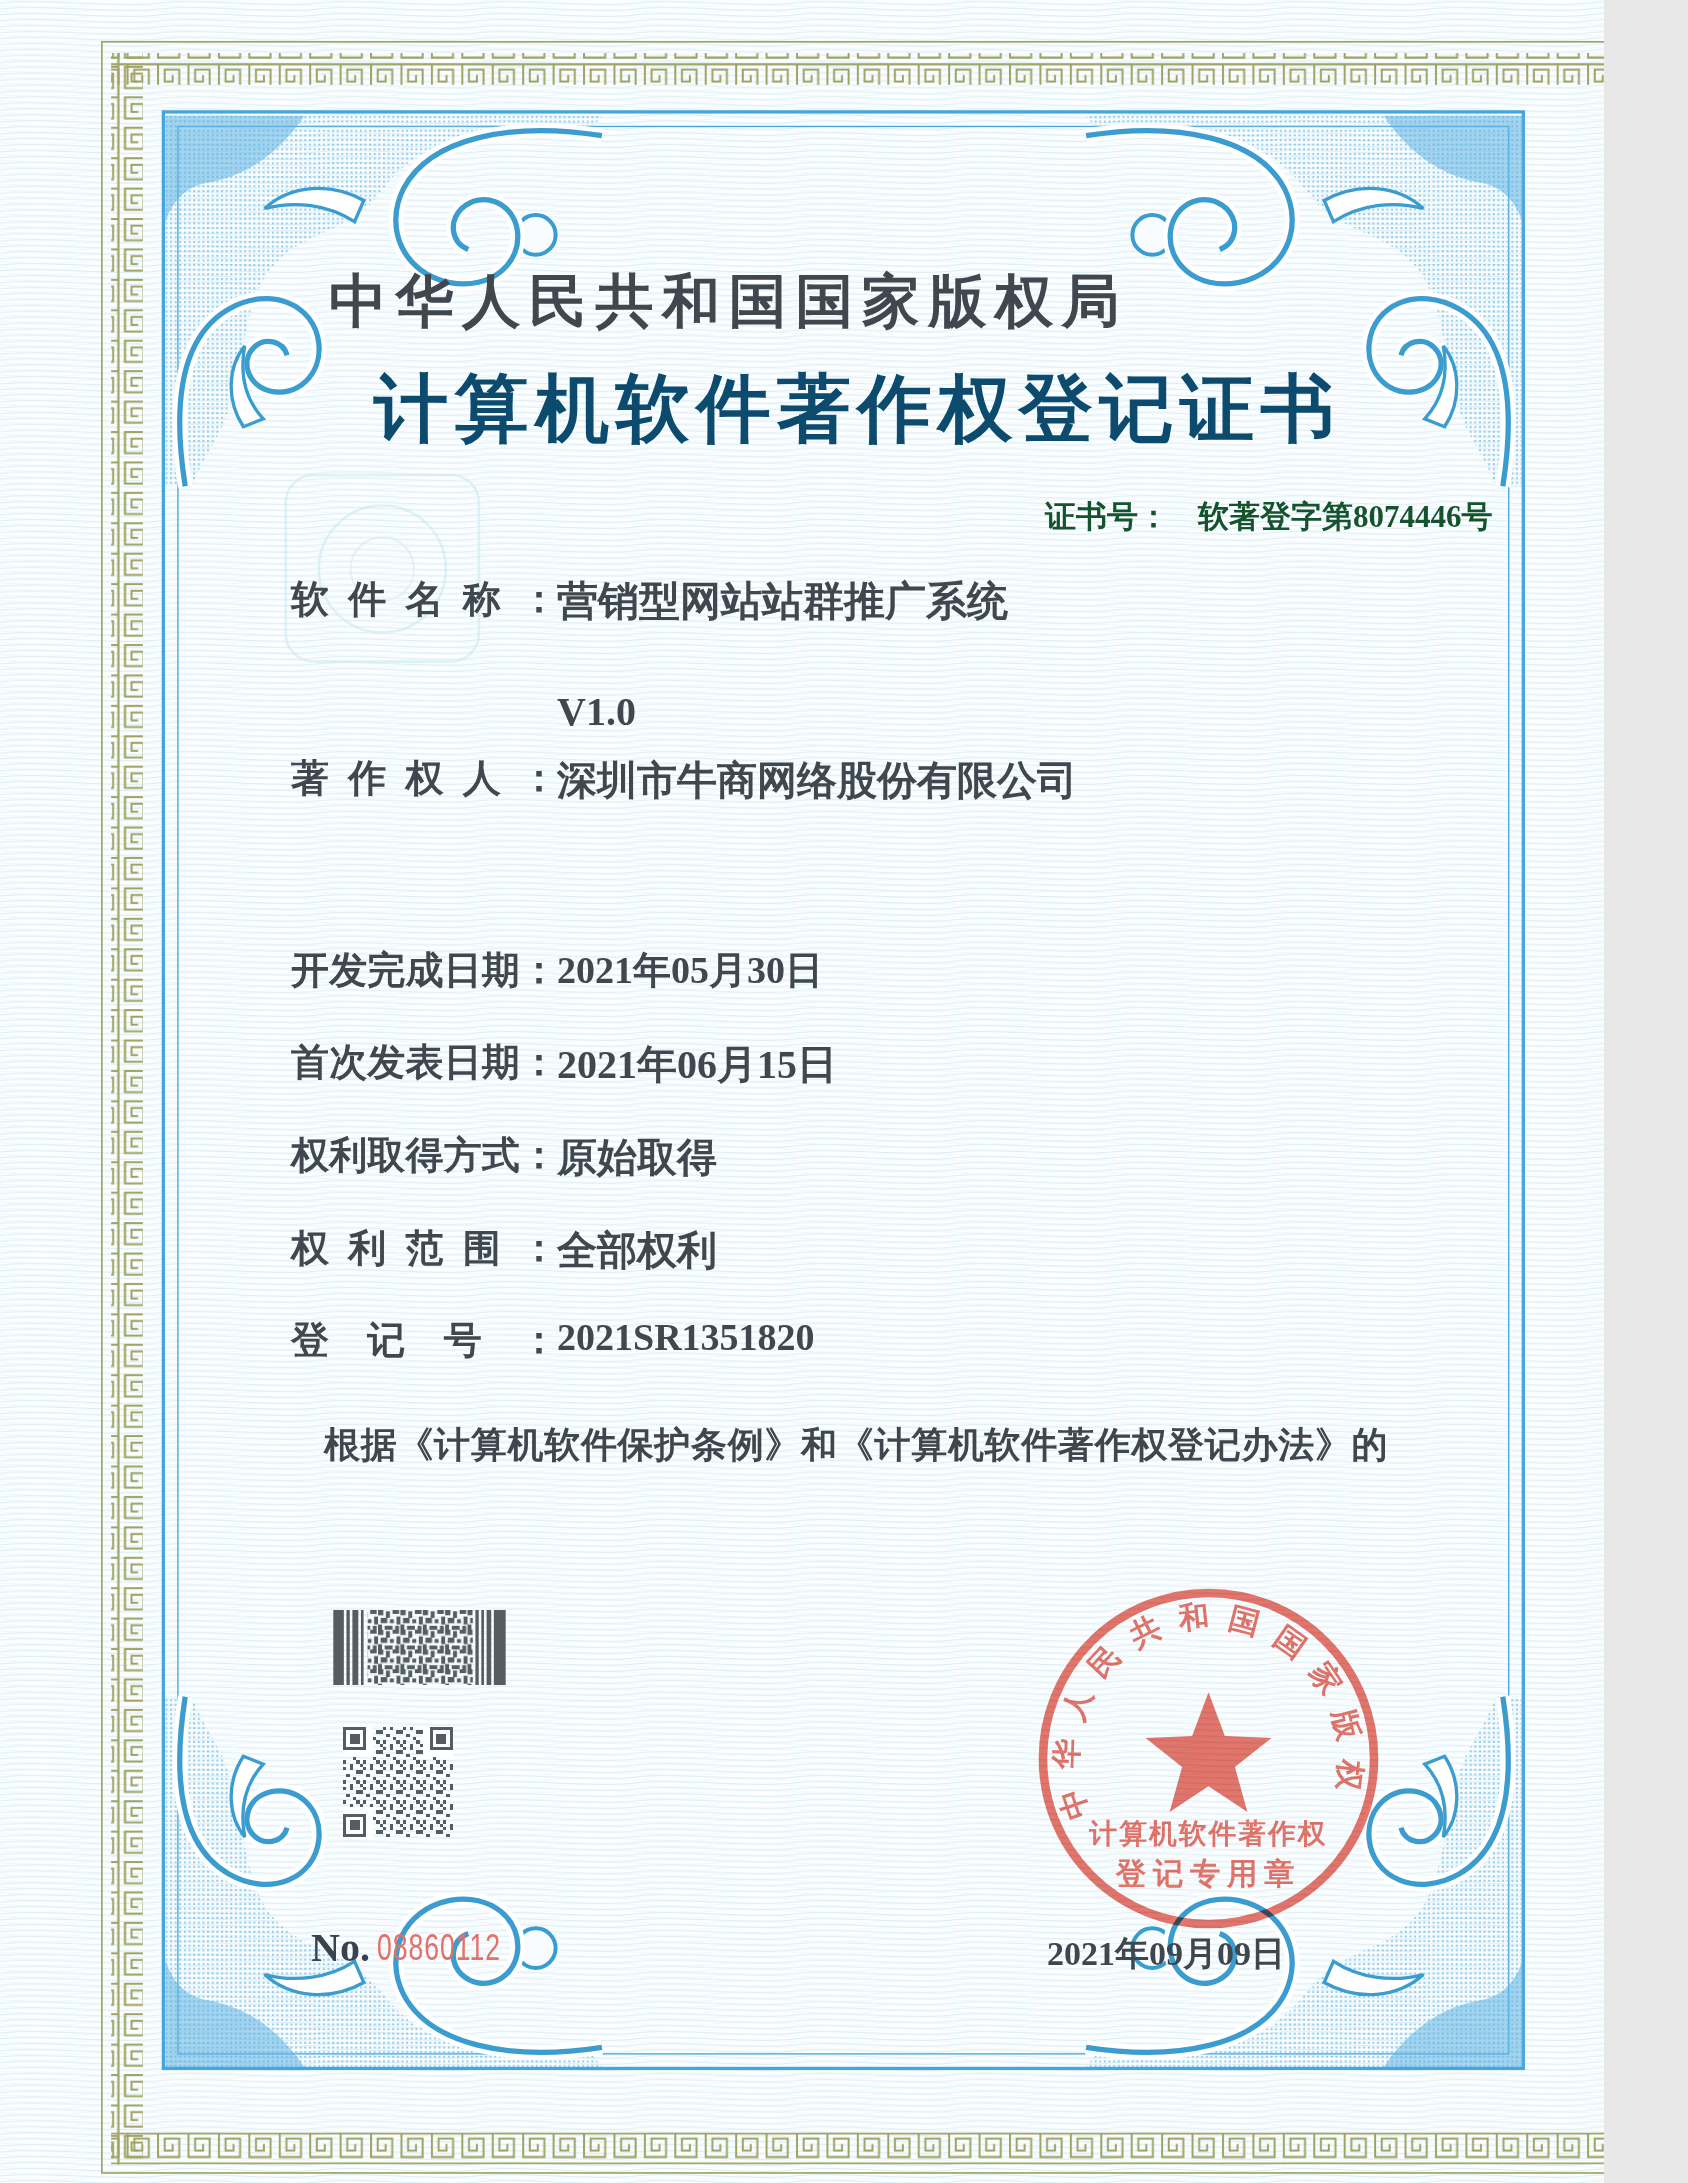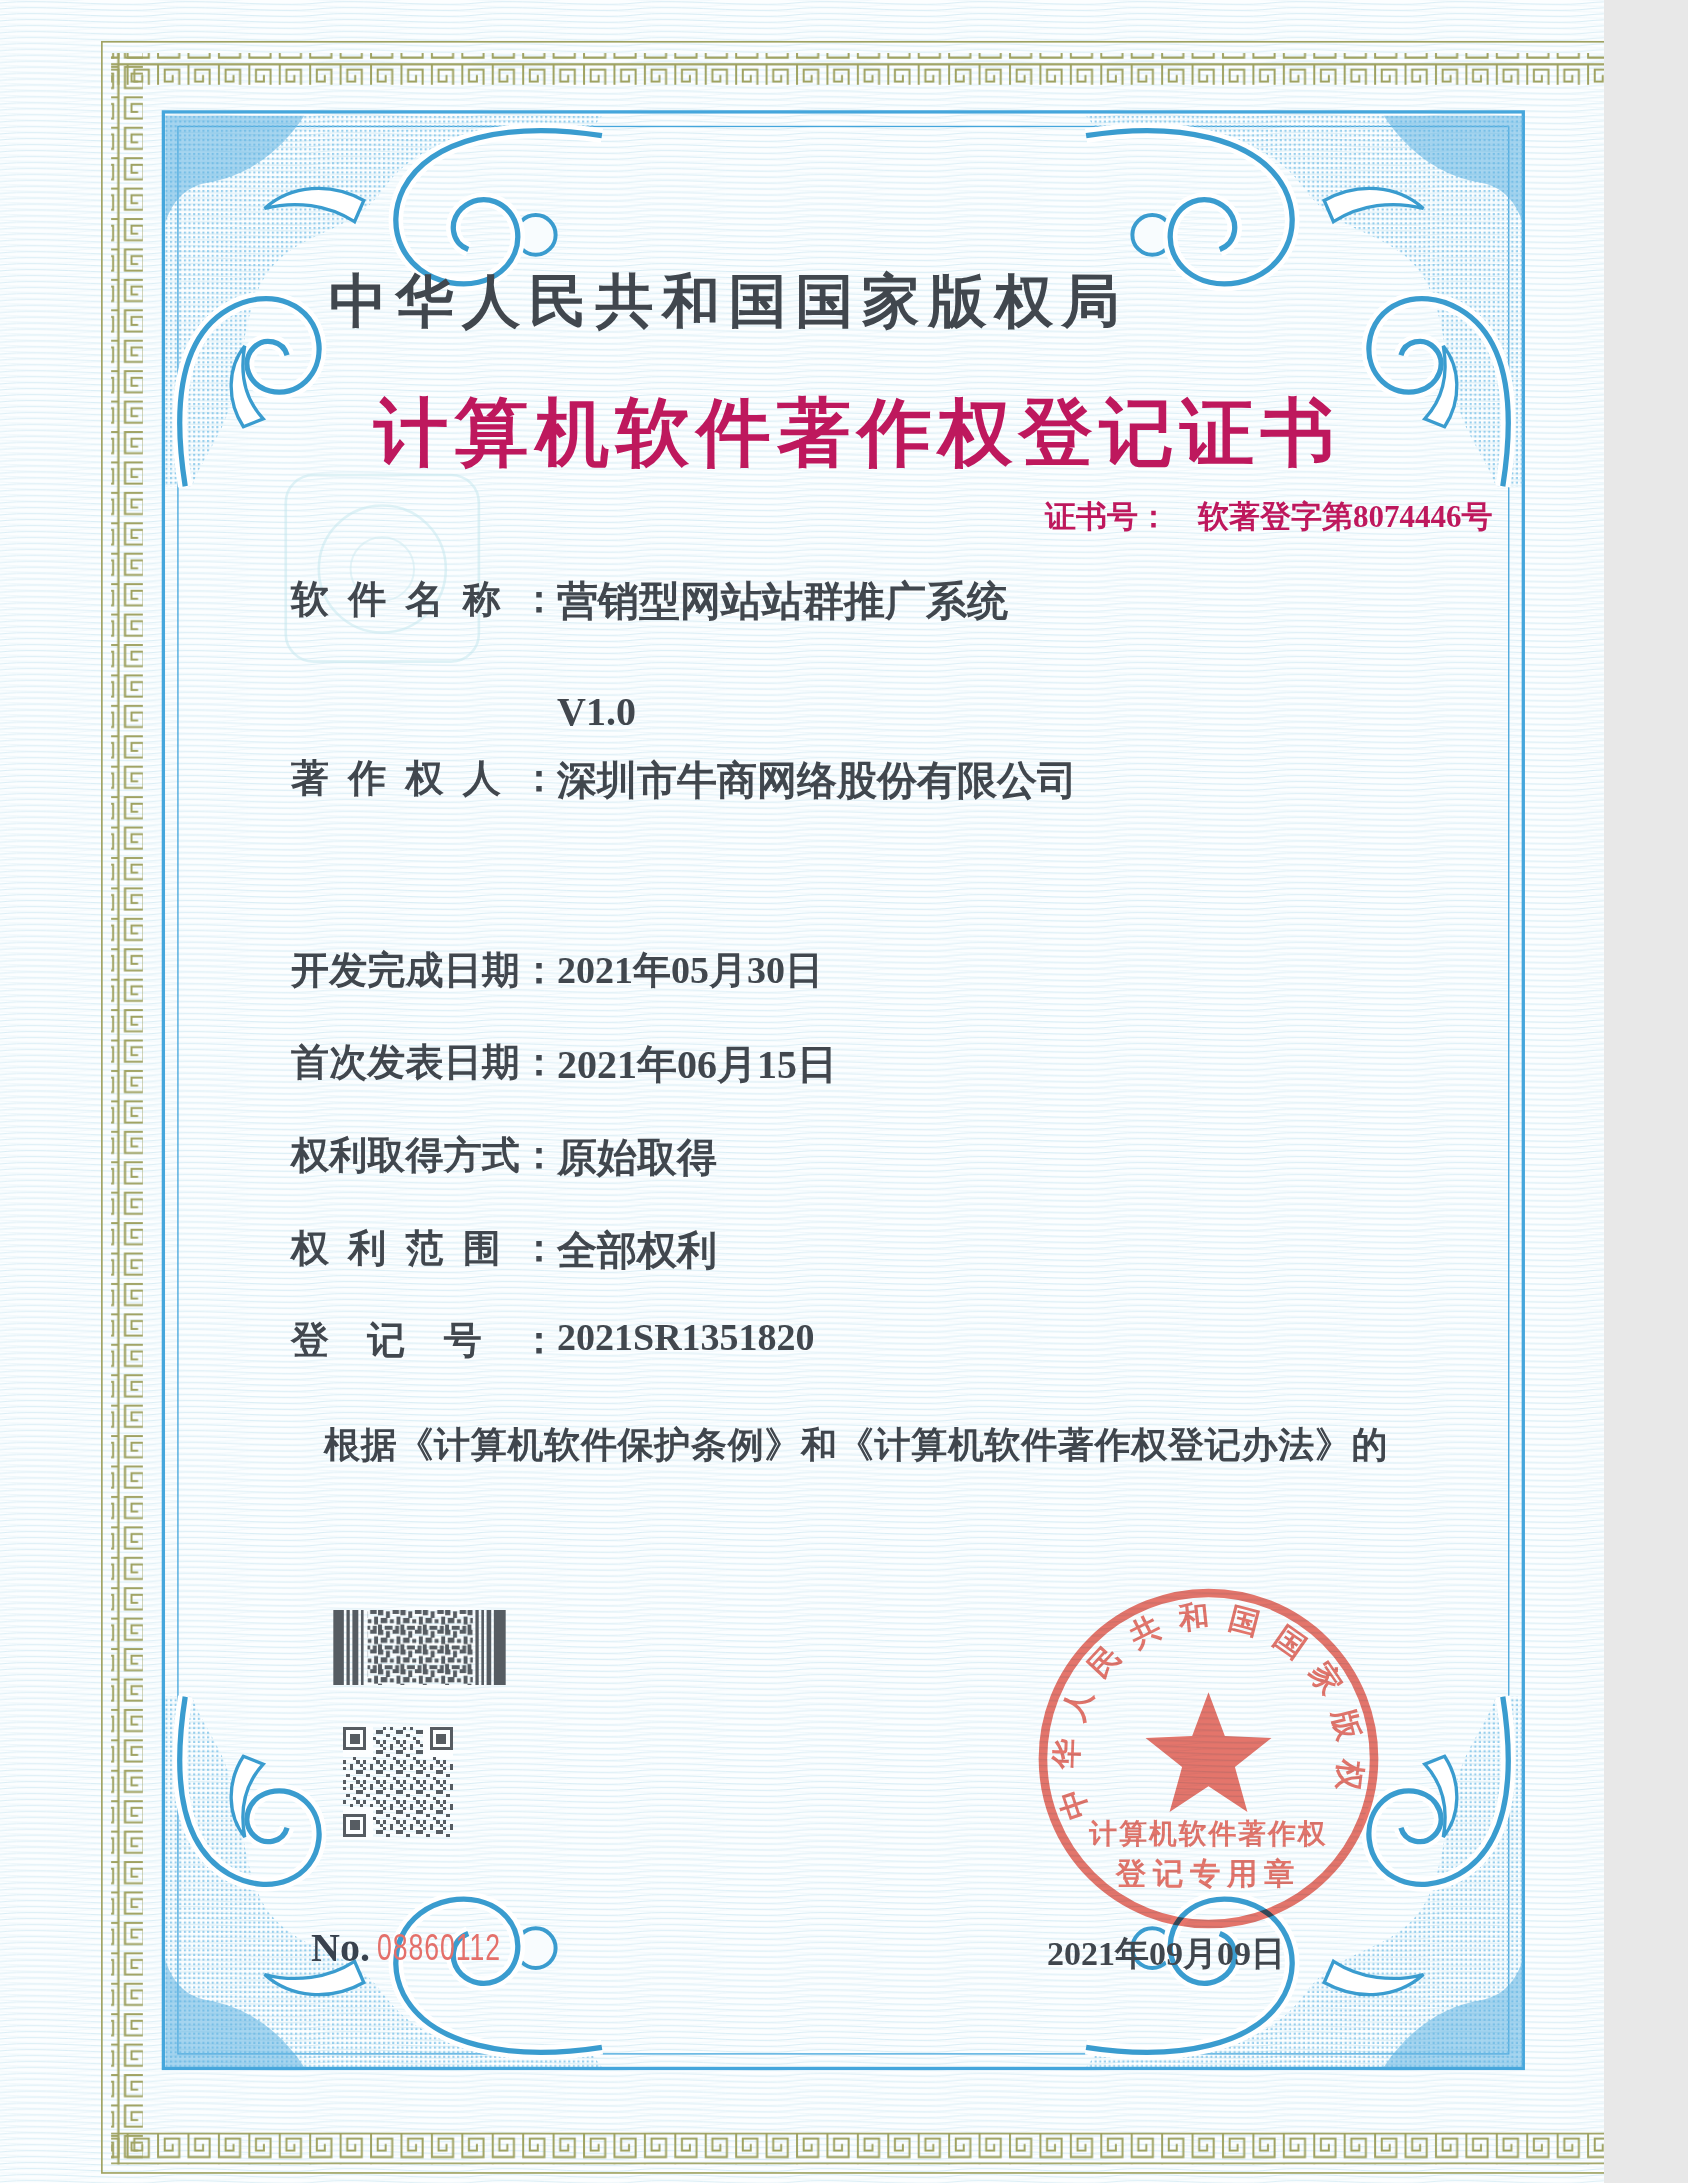--- a/index.html
+++ b/index.html
@@ -1,22 +1,22 @@
 <!DOCTYPE html>
 <html style="font-size:10.6px"><head>
 <meta charset="utf-8">
 <style>
   html,body{margin:0;padding:0;background:#e8e8e8;}
   .page{position:relative;width:1604px;height:2183px;background:#fcfeff;overflow:hidden;
         font-family:"Liberation Serif","DejaVu Serif",serif;color:#41474e;}
   .bg{position:absolute;left:0;top:0;z-index:0;}
   .txt{position:absolute;z-index:2;white-space:nowrap;}
   .authority{left:329px;top:263px;font-size:58px;font-weight:700;letter-spacing:8.6px;color:#41474e;}
-  .cert-title{left:374px;top:384px;font-size:74px;font-weight:700;letter-spacing:6.6px;color:#be185d;}
-  .certno-row{left:1045px;top:496px;font-size:31px;font-weight:600;display:flex;gap:29px;color:#be185d;}
+  .cert-title{left:374px;top:360px;font-size:74px;font-weight:700;letter-spacing:6.6px;color:#0c4a6e;}
+  .certno-row{left:1045px;top:496px;font-size:31px;font-weight:600;display:flex;gap:29px;color:#14532d;}
   .flabel{position:absolute;left:261px;width:267px;font-size:38px;font-weight:600;z-index:2;
           text-align:justify;text-align-last:justify;color:#41474e;margin-left:30px;}
   .fvalue{position:absolute;left:557px;font-size:40px;font-weight:600;z-index:2;white-space:nowrap;color:#41474e;}
   .para{position:absolute;font-size:36px;font-weight:600;letter-spacing:0.7px;z-index:2;white-space:nowrap;color:#40464d;}
   .serial{left:311px;top:1924px;display:flex;align-items:center;gap:7px;}
   .serial .no{font-size:40px;font-weight:700;color:#39424e;}
   .serial .num{font-size:37px;font-weight:400;color:#e4706a;letter-spacing:1.3px;
                font-family:"Liberation Sans","DejaVu Sans",sans-serif;
                display:inline-block;transform:scaleX(.72);transform-origin:left bottom;}
   .issue-date{left:1047px;top:1931px;font-size:34px;font-weight:600;color:#40464d;}

